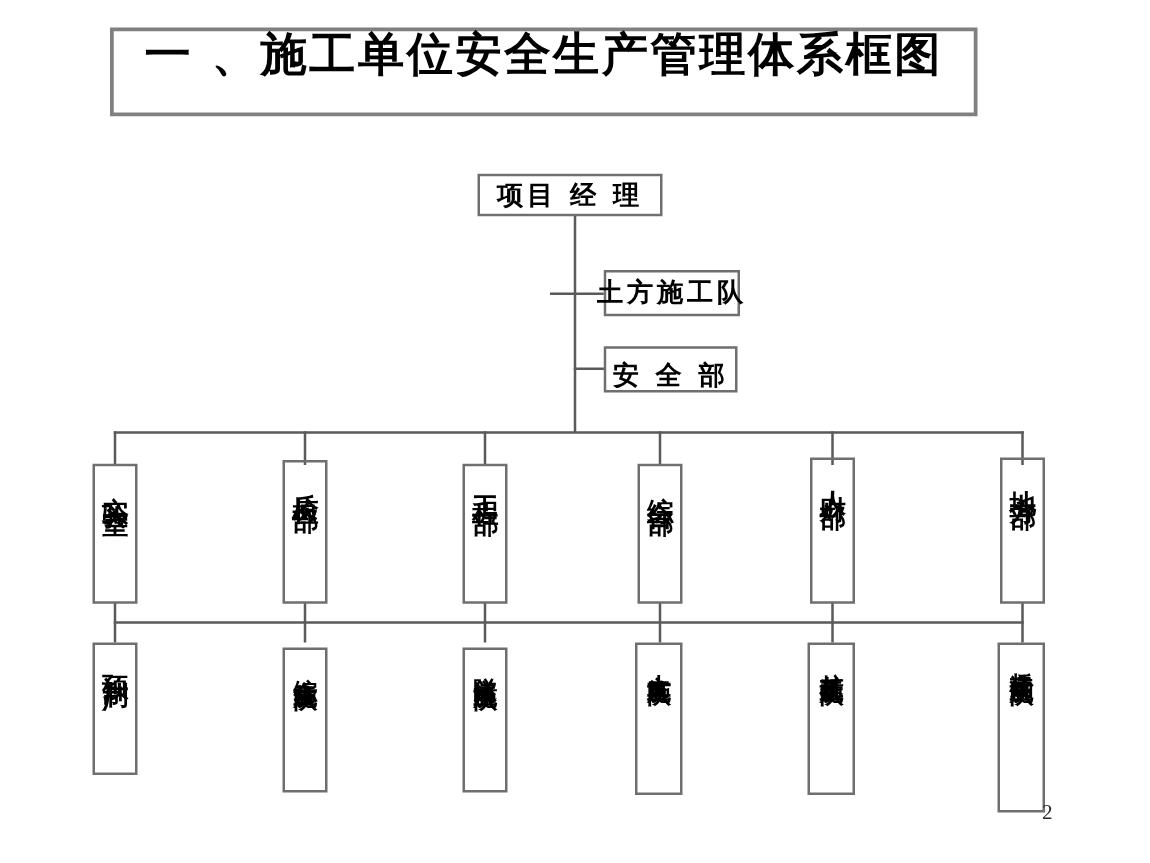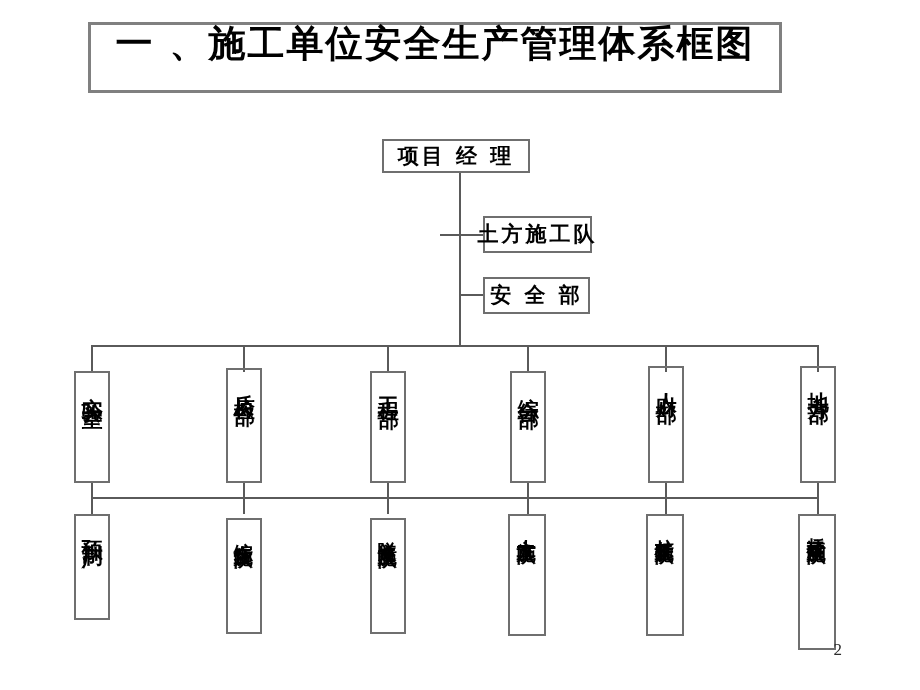--- a/index.html
+++ b/index.html
@@ -149,21 +149,21 @@
   <div class="line h" style="left:91px; top:497px; width:728px;"></div>
 
   <div class="node" style="left:382px; top:139px; width:148px; height:34px;">
     <span class="label">项目 经 理</span>
   </div>
 
   <div class="node" style="left:483px; top:216px; width:109px; height:37px;">
     <span class="label">土方施工队</span>
   </div>
 
-  <div class="node" style="left:483px; top:277px; width:107px; height:37px;">
+  <div class="node" style="left:483px; top:277px; width:107px; height:37px;align-items:flex-end;">
     <span class="label">安 全 部</span>
   </div>
 
   <div class="node vert" style="left:74px; top:371px; width:36px; height:112px;">
     <span class="label">实验室</span>
   </div>
   <div class="node vert" style="left:226px; top:368px; width:36px; height:115px;">
     <span class="label">质检部</span>
   </div>
   <div class="node vert" style="left:370px; top:371px; width:36px; height:112px;">

